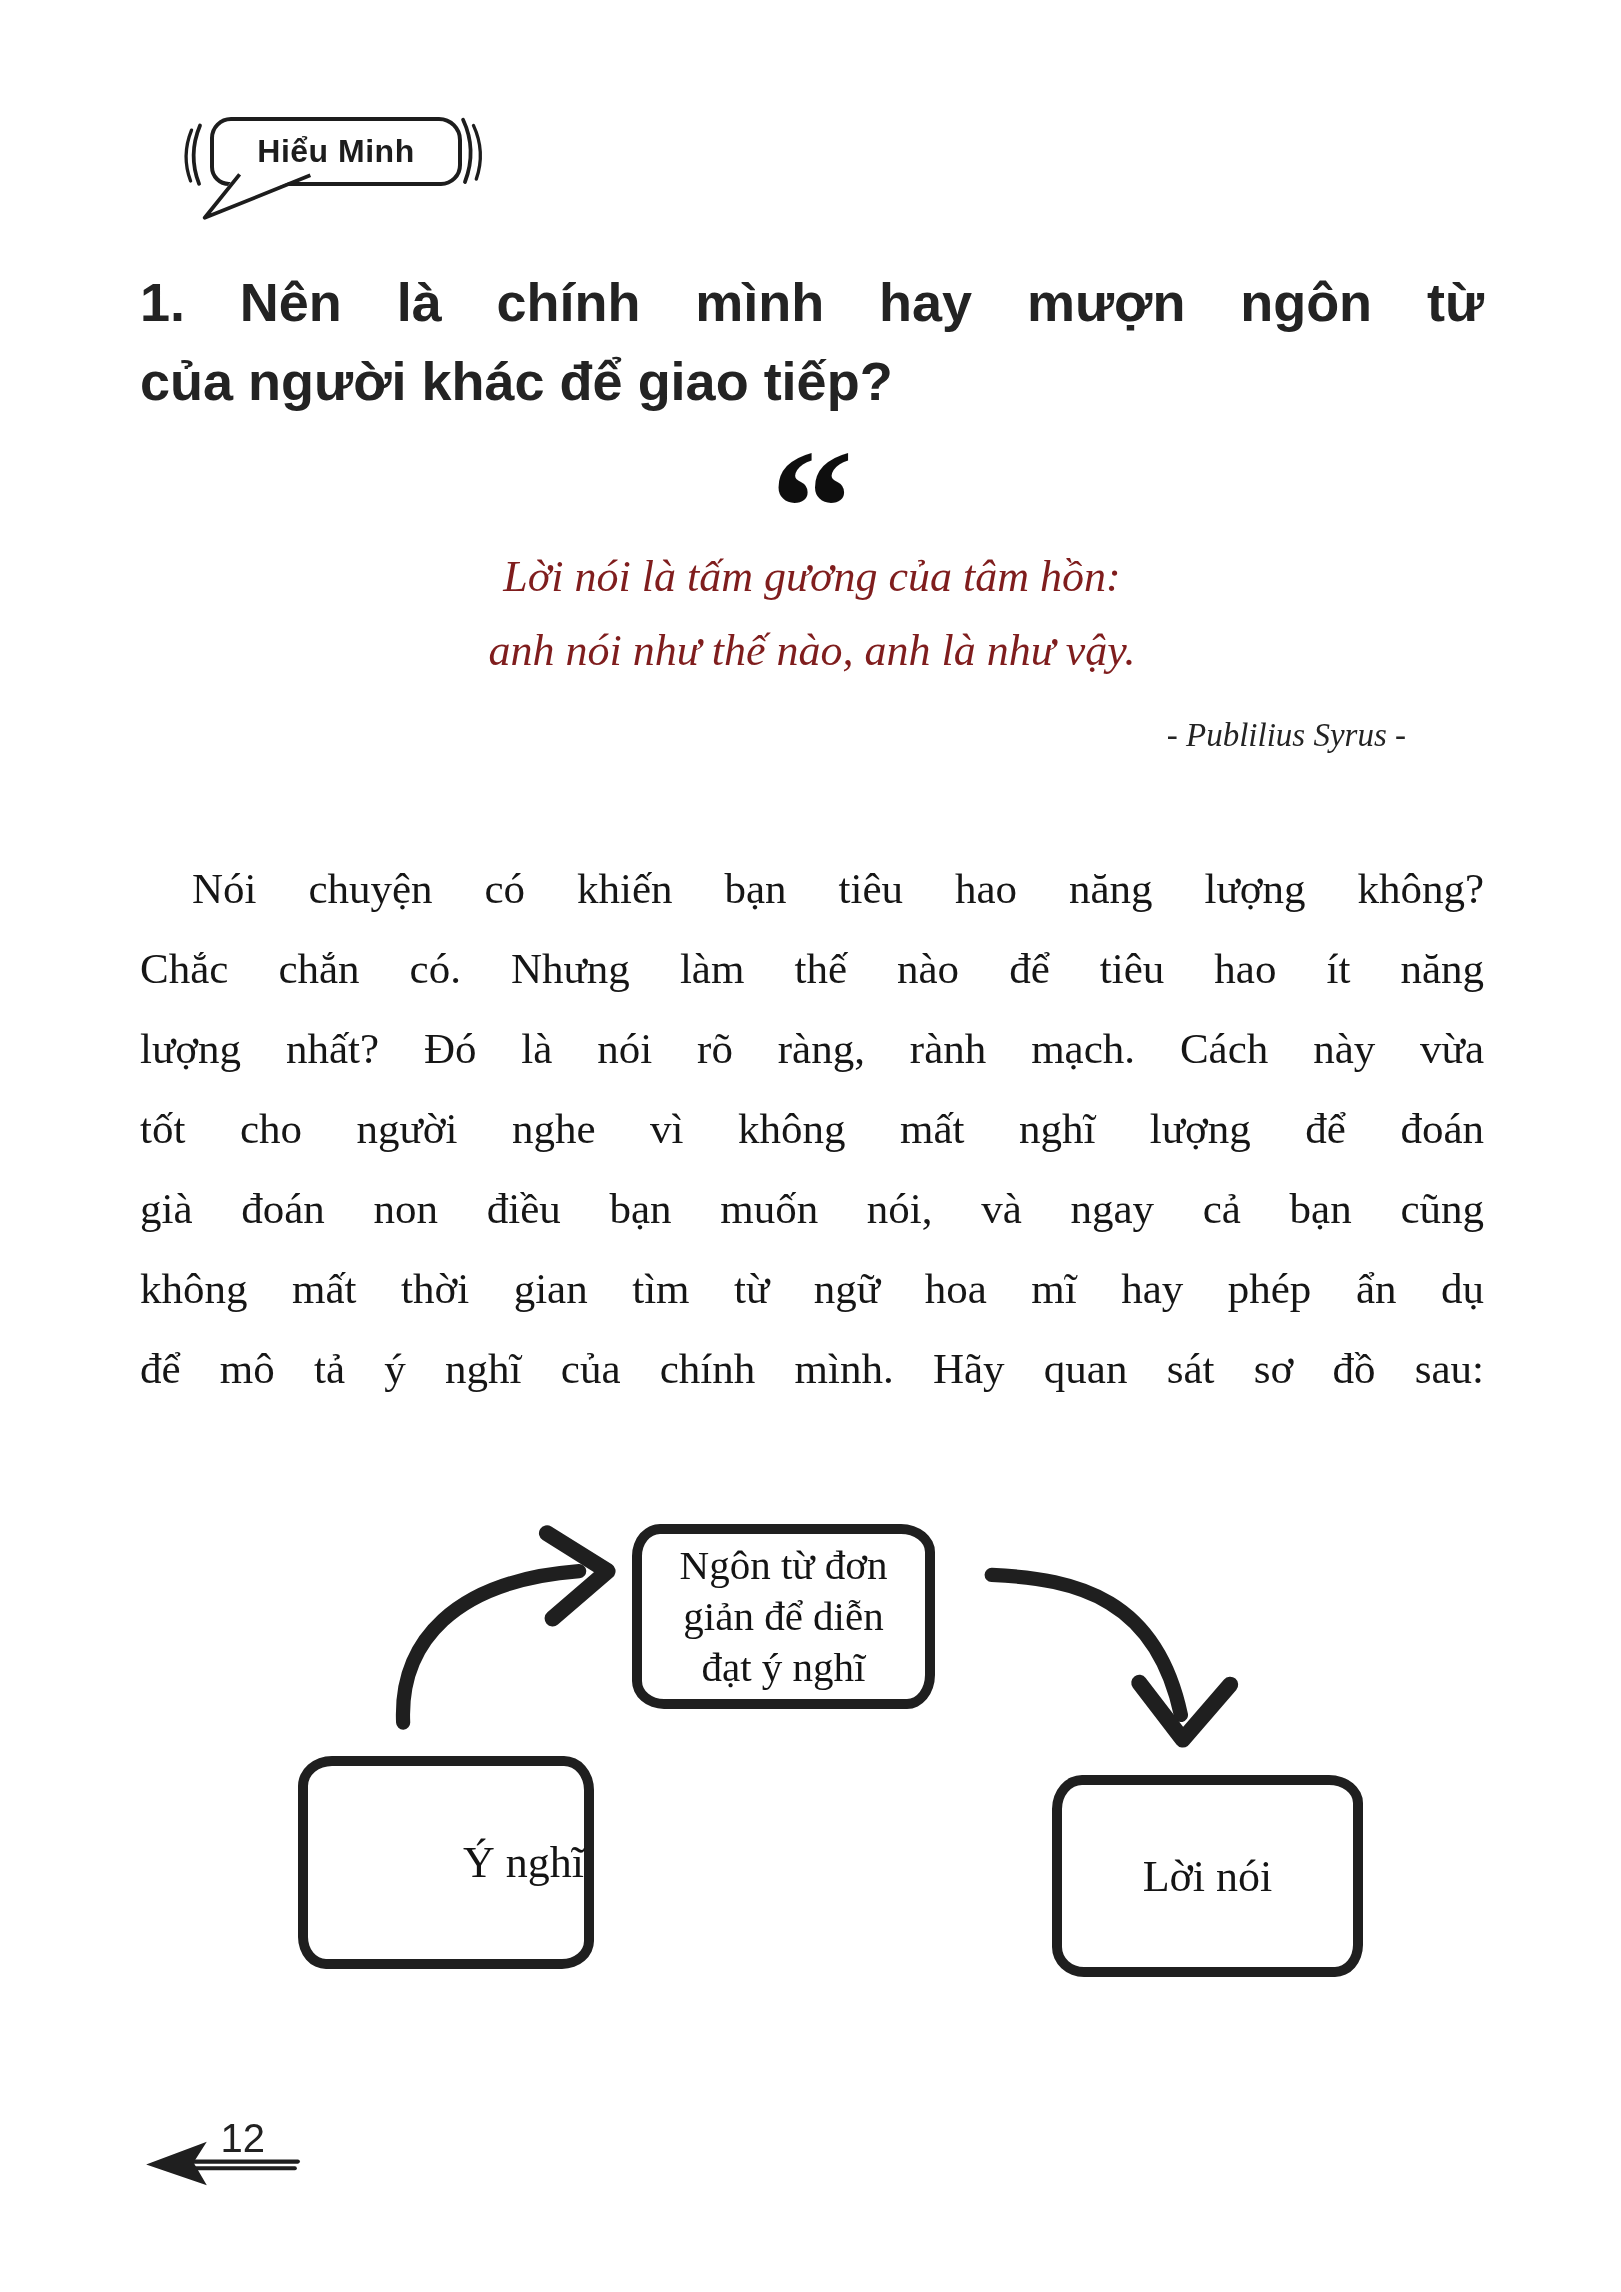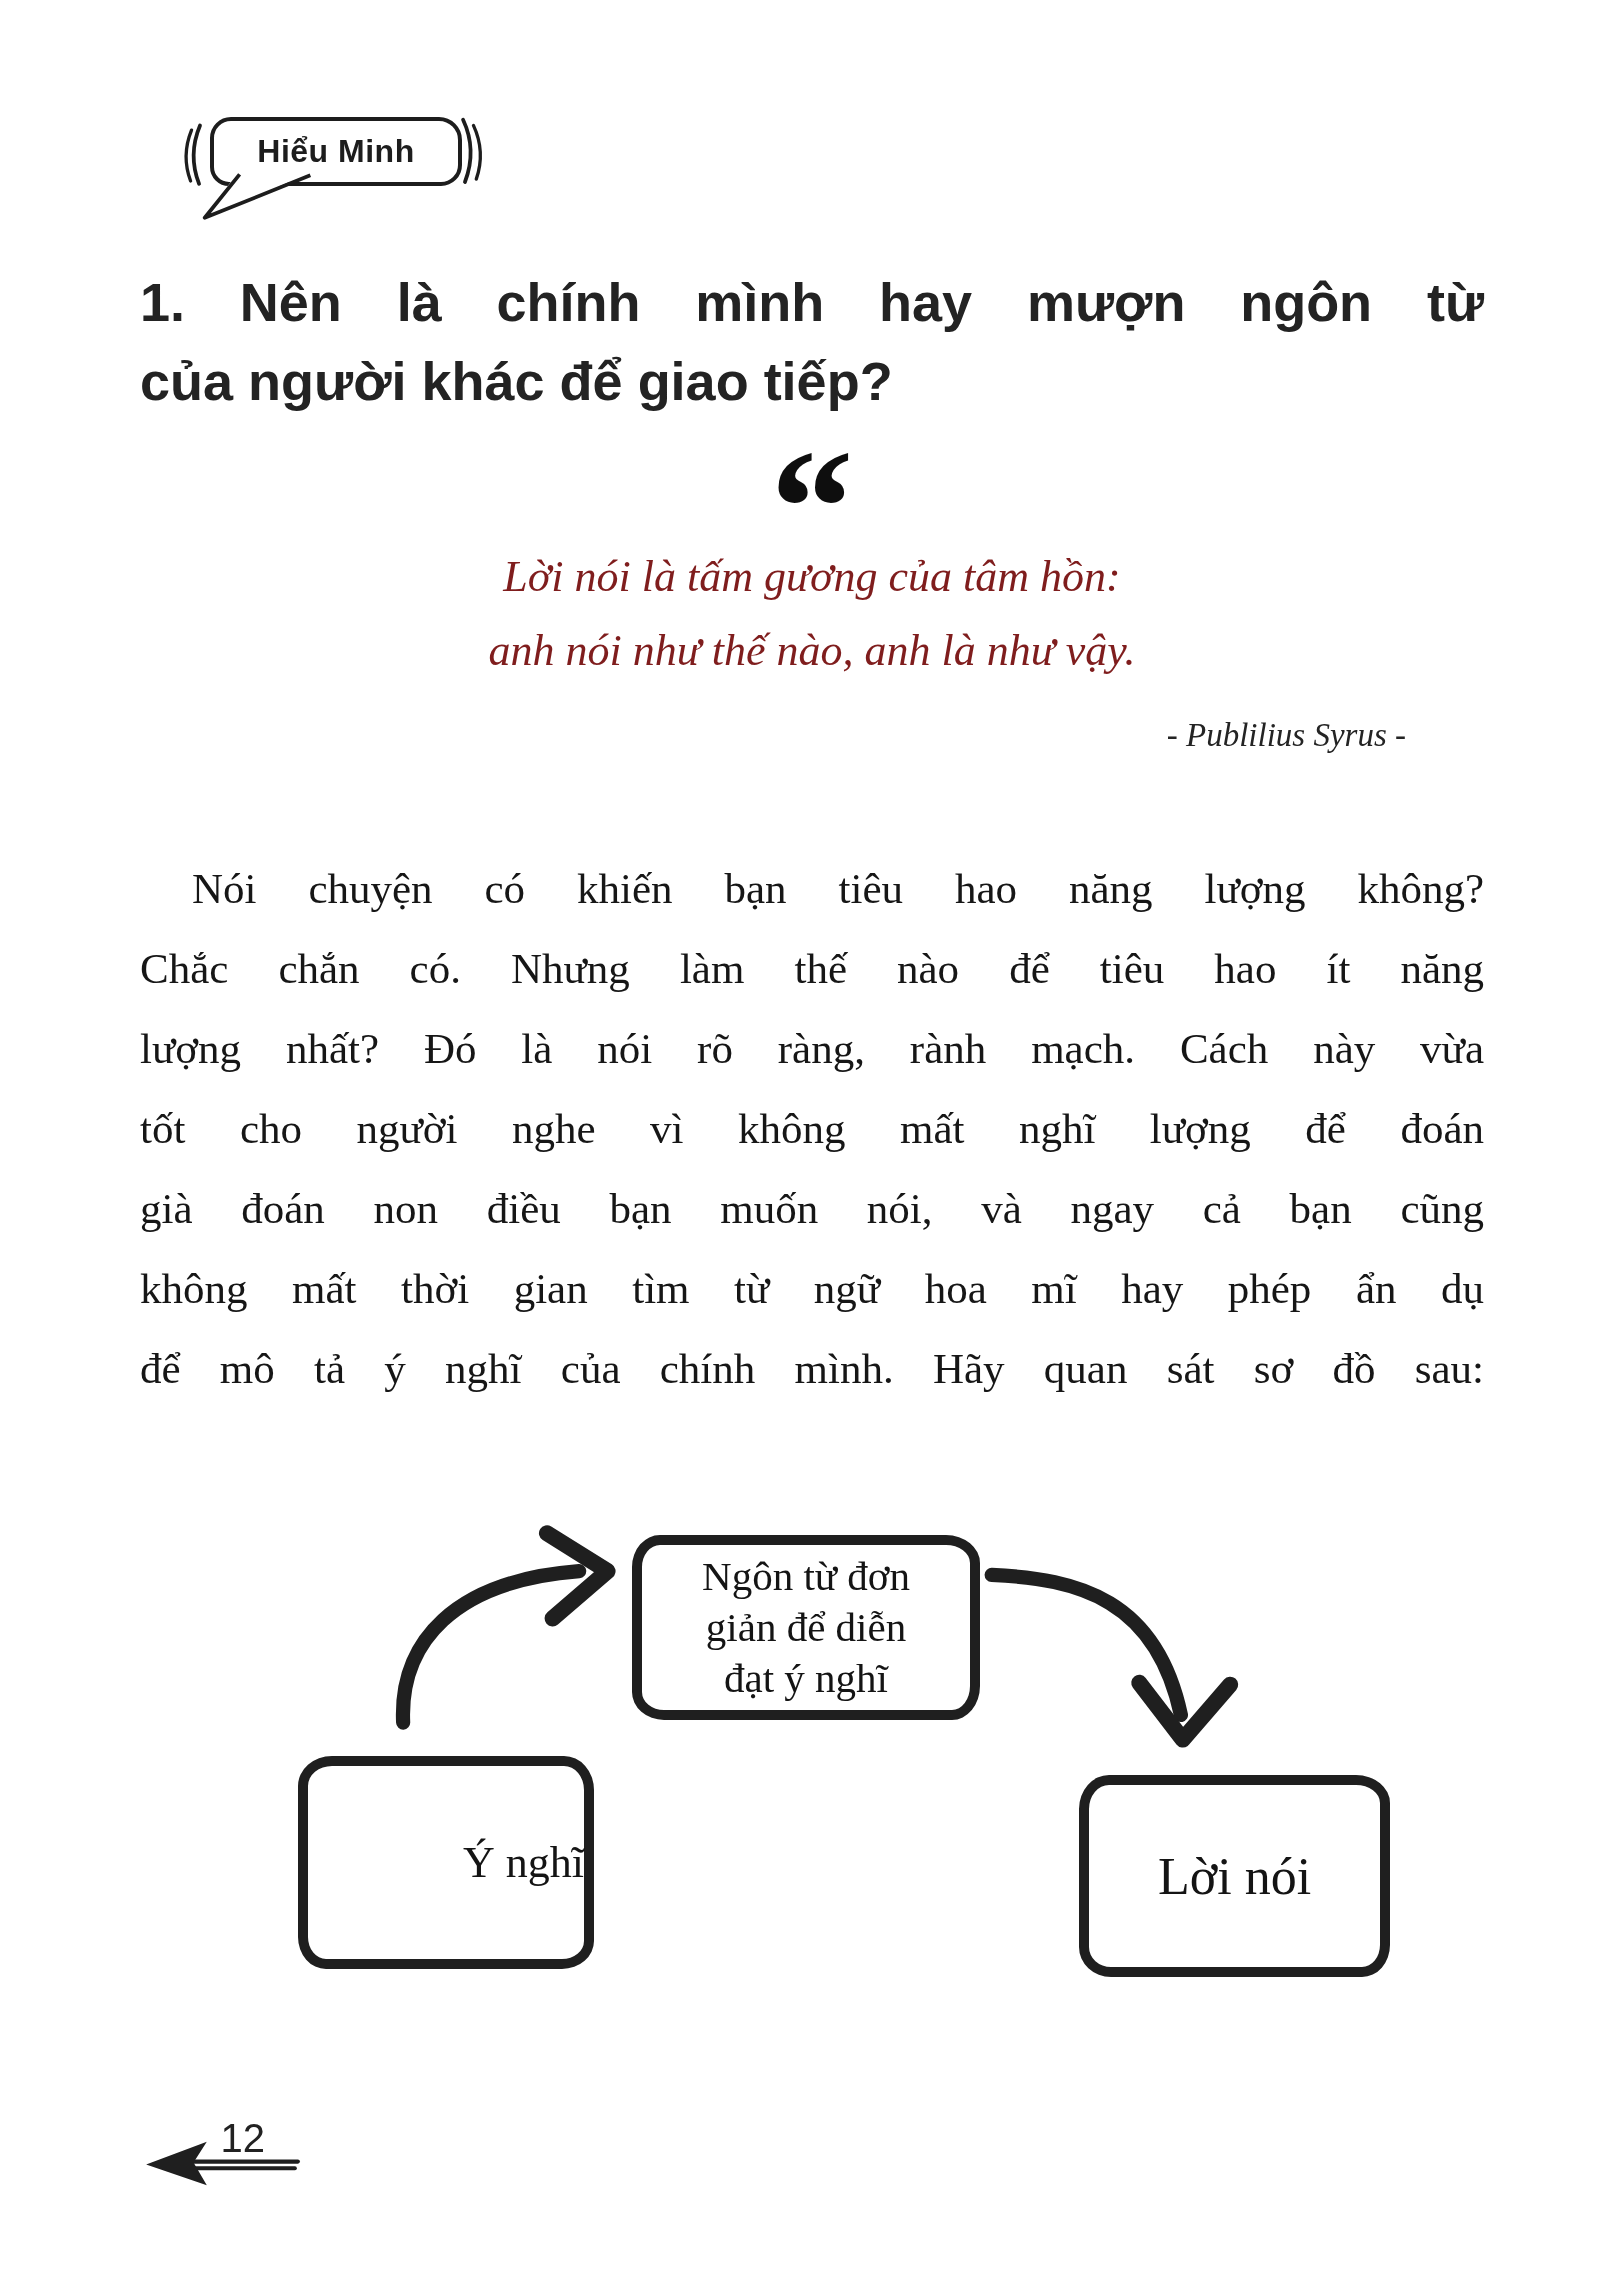--- a/index.html
+++ b/index.html
@@ -56,36 +56,35 @@
   }
   .body-line.first{text-indent:52px;}
 
   
   .dg-box{
     border:10.4px solid #1f1f1f;background:#fff;
     display:flex;align-items:center;justify-content:center;text-align:center;
     color:#141414;
   }
   .dg-words{
-    left:632px;top:1524px;width:348px;height:185px;
+    left:632px;top:1524px;width:303px;height:185px;
     border-radius:28px 34px 28px 32px / 32px 28px 34px 28px;
-    font-size:41px;line-height:51px;padding:0 3.8px;box-sizing:border-box;margin-top:11px;
+    font-size:41px;line-height:51px;padding:0 3.8px;box-sizing:border-box;
   }
   .dg-words .inner{width:259px;}
   .dg-idea{
     left:298px;top:1756px;width:276px;height:193px;
     border-radius:34px 30px 32px 28px / 30px 34px 28px 32px;
     font-size:44px;
     justify-content:flex-end;
   }
   .dg-speech{
     left:1052px;top:1775px;width:291px;height:182px;
     border-radius:30px 34px 28px 32px / 34px 28px 32px 30px;
-    font-size:52px;
-    margin-left:27px;
+    font-size:44px;
   }
   .dg-arrows{left:142px;top:1467px;}
 
   
   .page-num{
     left:180px;top:2116px;width:85px;text-align:right;
     font-family:"Liberation Sans",sans-serif;font-weight:400;
     font-size:40px;color:#222;
   }
   .footer-arrow{left:112px;top:2135px;}

